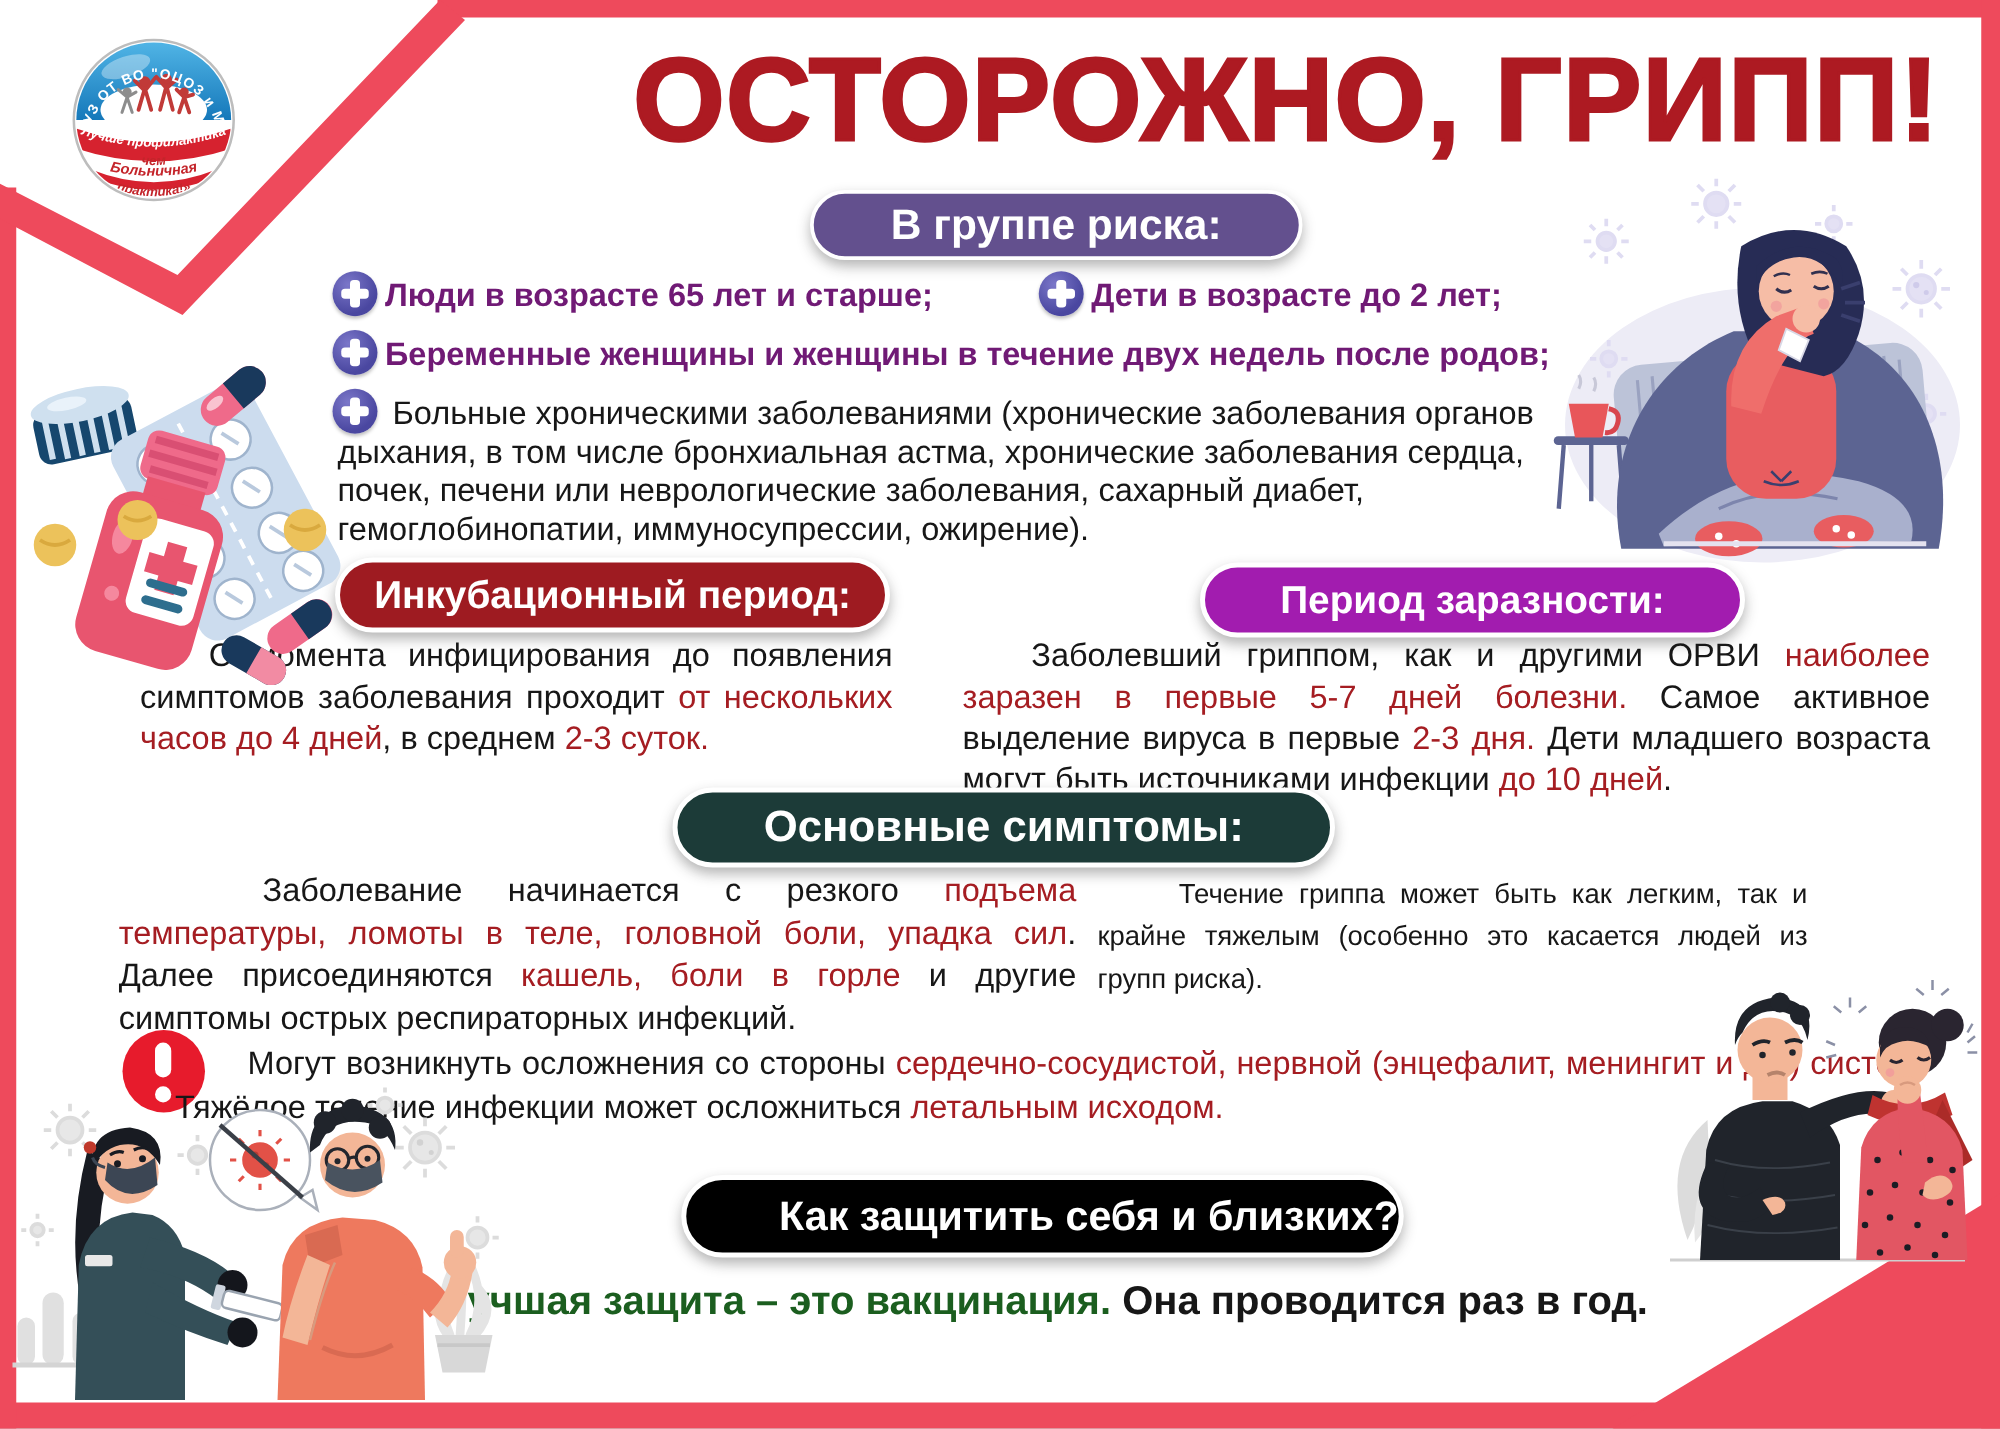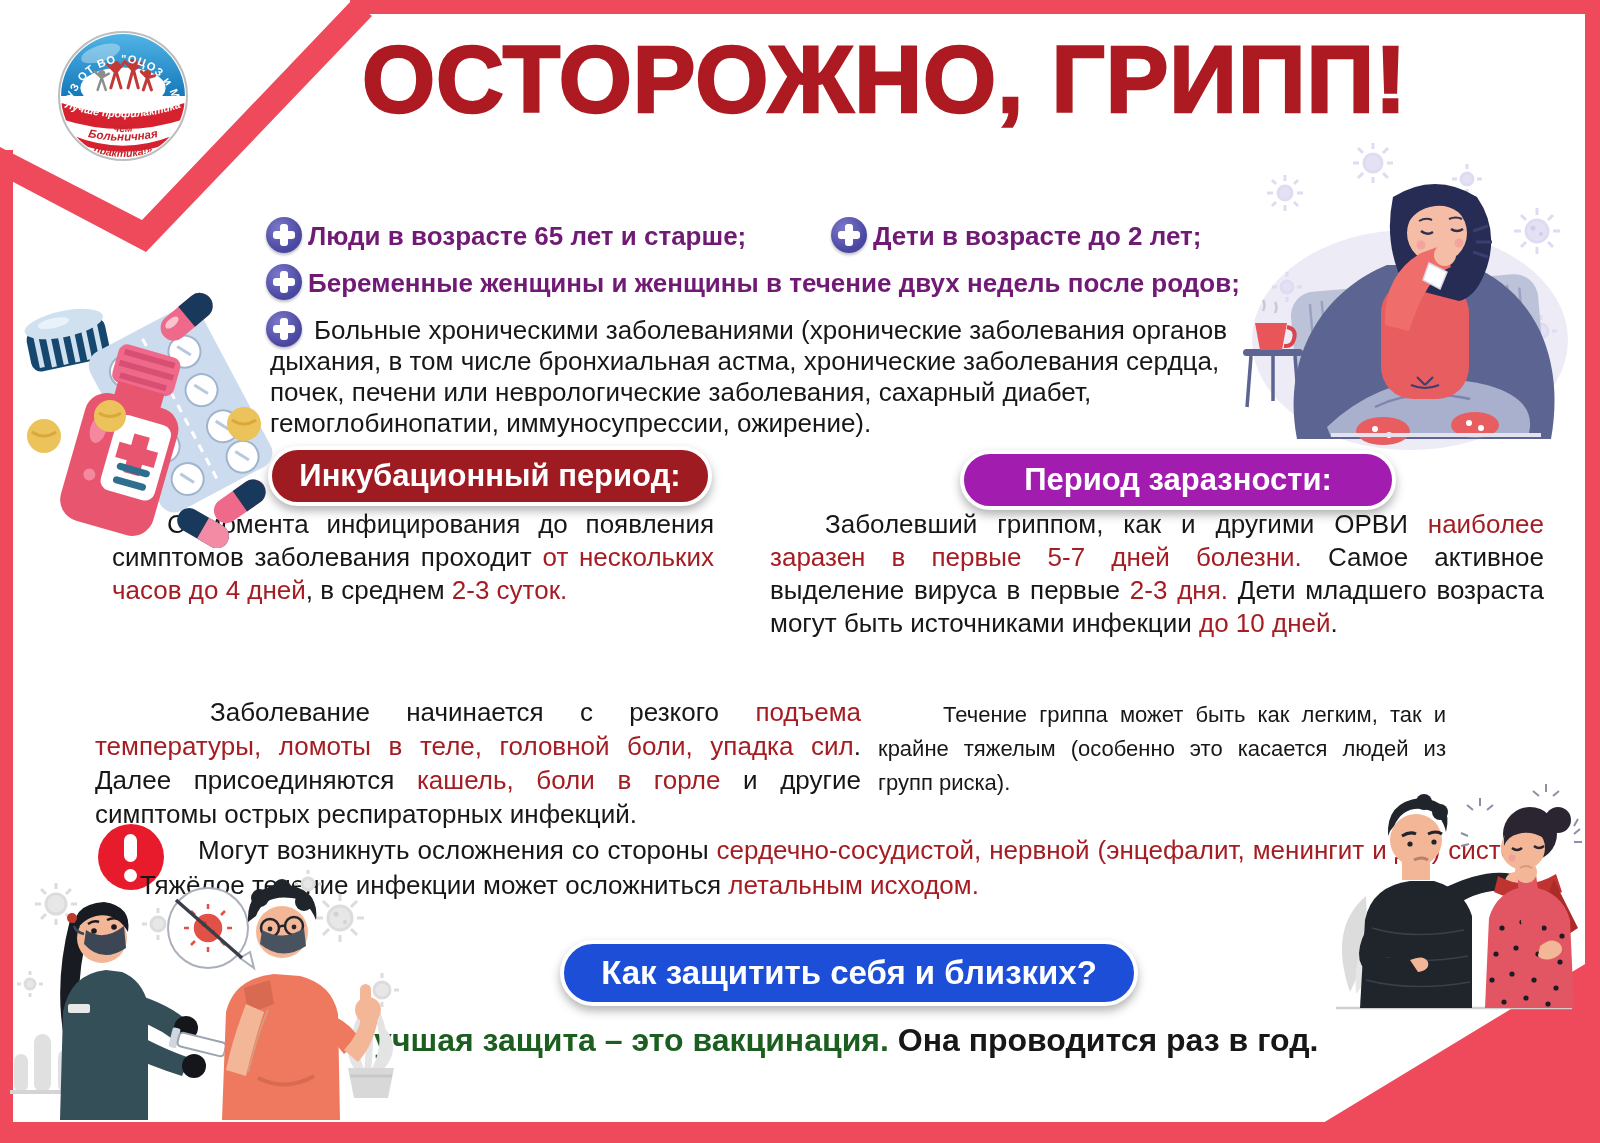--- a/index.html
+++ b/index.html
@@ -3,21 +3,21 @@
 <meta charset="utf-8">
 <style>
   html,body{margin:0;padding:0;background:#888;}
   .poster{
     position:relative;width:1600px;height:1143px;background:#ffffff;
     font-family:"Liberation Sans",sans-serif;overflow:hidden;
   }
   .abs{position:absolute;}
   .title{
     position:absolute;left:362px;top:26px;width:1190px;height:120px;
-    font-size:94px;font-weight:bold;color:#ad1a22;text-align:left;
+    font-size:94px;font-weight:bold;color:#ad1a22;text-align:right;
     letter-spacing:1px;-webkit-text-stroke:2.5px #ad1a22;white-space:nowrap;
   }
   .badge{
     position:absolute;display:flex;align-items:center;justify-content:center;
     color:#fff;font-weight:bold;border:4px solid #fff;border-radius:40px;
     box-shadow:0 5px 10px rgba(40,40,40,.35);text-align:center;white-space:nowrap;
   }
   .para{position:absolute;font-weight:normal;color:#171717;text-align:justify;}
   .seg-dark{color:#171717;}
   .seg-red{color:#a51d22;}
@@ -108,20 +108,23 @@
       </text>
       <text font-size="10.5" font-weight="bold" font-style="italic" fill="#c4252b">
         <textPath href="#rib4" startOffset="50%" text-anchor="middle">практика!»</textPath>
       </text>
       <ellipse cx="44" cy="24" rx="20" ry="8" fill="#ffffff" opacity="0.35" transform="rotate(-18 44 24)"></ellipse>
     </g>
   </svg>
 
   <div class="title">ОСТОРОЖНО, ГРИПП!</div>
 
+  <div class="badge" style="left:648px;top:152px;width:388px;height:50px;background:#63508e;font-size:34px;border-width:3px;">
+    <span>В группе риска:</span>
+  </div>
 
   <span class="plus" style="left:266px;top:217px;"></span>
   <div class="bullet-text" style="left:308px;top:221px;">Люди в возрасте 65 лет и старше;</div>
 
   <span class="plus" style="left:831px;top:217px;"></span>
   <div class="bullet-text" style="left:873px;top:221px;">Дети в возрасте до 2 лет;</div>
 
   <span class="plus" style="left:266px;top:264px;"></span>
   <div class="bullet-text" style="left:308px;top:268px;">Беременные женщины и женщины в течение двух недель после родов;</div>
 
@@ -131,27 +134,30 @@
   <div class="badge" style="left:268px;top:446px;width:436px;height:52px;background:#9e1b21;font-size:31px;">
     <span>Инкубационный период:</span>
   </div>
   <div class="para" style="left:112px;top:508px;width:602px;font-size:26px;line-height:33px;text-indent:55px;"><span class="seg-dark">С момента инфицирования до появления симптомов заболевания проходит </span><span class="seg-red">от нескольких часов до 4 дней</span><span class="seg-dark">, в среднем </span><span class="seg-red">2-3 суток.</span></div>
 
   <div class="badge" style="left:960px;top:450px;width:428px;height:52px;background:#a21caf;font-size:31px;">
     <span>Период заразности:</span>
   </div>
   <div class="para" style="left:770px;top:508px;width:774px;font-size:26px;line-height:33px;text-indent:55px;"><span class="seg-dark">Заболевший гриппом, как и другими ОРВИ </span><span class="seg-red">наиболее заразен в первые 5-7 дней болезни.</span><span class="seg-dark"> Самое активное выделение вируса в первые </span><span class="seg-red">2-3 дня.</span><span class="seg-dark"> Дети младшего возраста могут быть источниками инфекции </span><span class="seg-red">до 10 дней</span><span class="seg-dark">.</span></div>
 
+  <div class="badge" style="left:538px;top:630px;width:522px;height:56px;background:#1c3b38;font-size:35px;">
+    <span>Основные симптомы:</span>
+  </div>
   <div class="para" style="left:95px;top:695px;width:766px;font-size:26px;line-height:34px;text-indent:115px;"><span class="seg-dark">Заболевание начинается с резкого </span><span class="seg-red">подъема температуры, ломоты в теле, головной боли, упадка сил</span><span class="seg-dark">. Далее присоединяются </span><span class="seg-red">кашель, боли в горле</span><span class="seg-dark"> и другие симптомы острых респираторных инфекций.</span></div>
   <div class="para" style="left:878px;top:698px;width:568px;font-size:22px;line-height:34px;text-indent:65px;"><span class="seg-dark">Течение гриппа может быть как легким, так и крайне тяжелым (особенно это касается людей из групп риска).</span></div>
 
   <span class="warn"></span>
   <div class="para" style="left:140px;top:833px;width:1400px;font-size:26px;line-height:35px;text-indent:58px;"><span class="seg-dark">Могут возникнуть осложнения со стороны </span><span class="seg-red">сердечно-сосудистой, нервной (энцефалит, менингит и др.) систем.</span><span class="seg-dark"> Тяжёлое течение инфекции может осложниться </span><span class="seg-red">летальным исходом.</span></div>
 
-  <div class="badge" style="left:560px;top:940px;width:570px;height:58px;background:#1d4ed8;font-size:33px;">
+  <div class="badge" style="left:545px;top:940px;width:570px;height:58px;background:#000000;font-size:33px;justify-content:flex-end;">
     <span>Как защитить себя и близких?</span>
   </div>
   <div class="note" style="left:310px;top:1022px;width:1050px;font-size:32px;"><span class="seg-green">Лучшая защита – это вакцинация.</span><span class="seg-dark"> Она проводится раз в год.</span></div>
 
   <svg class="abs" style="left:1235px;top:135px;" width="340" height="320" viewBox="0 0 340 320">
     <ellipse cx="175" cy="205" rx="158" ry="110" fill="#edecf6"></ellipse>
     <g stroke="#dfdcf2" stroke-width="3" fill="#e4e1f4">
       <g>
           <circle cx="50" cy="58" r="7"></circle>
           <path d="M50,46 v-6 M50,70 v6 M38,58 h-6 M62,58 h6 M41,49 l-4,-4 M59,67 l4,4 M59,49 l4,-4 M41,67 l-4,4" fill="none"></path>

